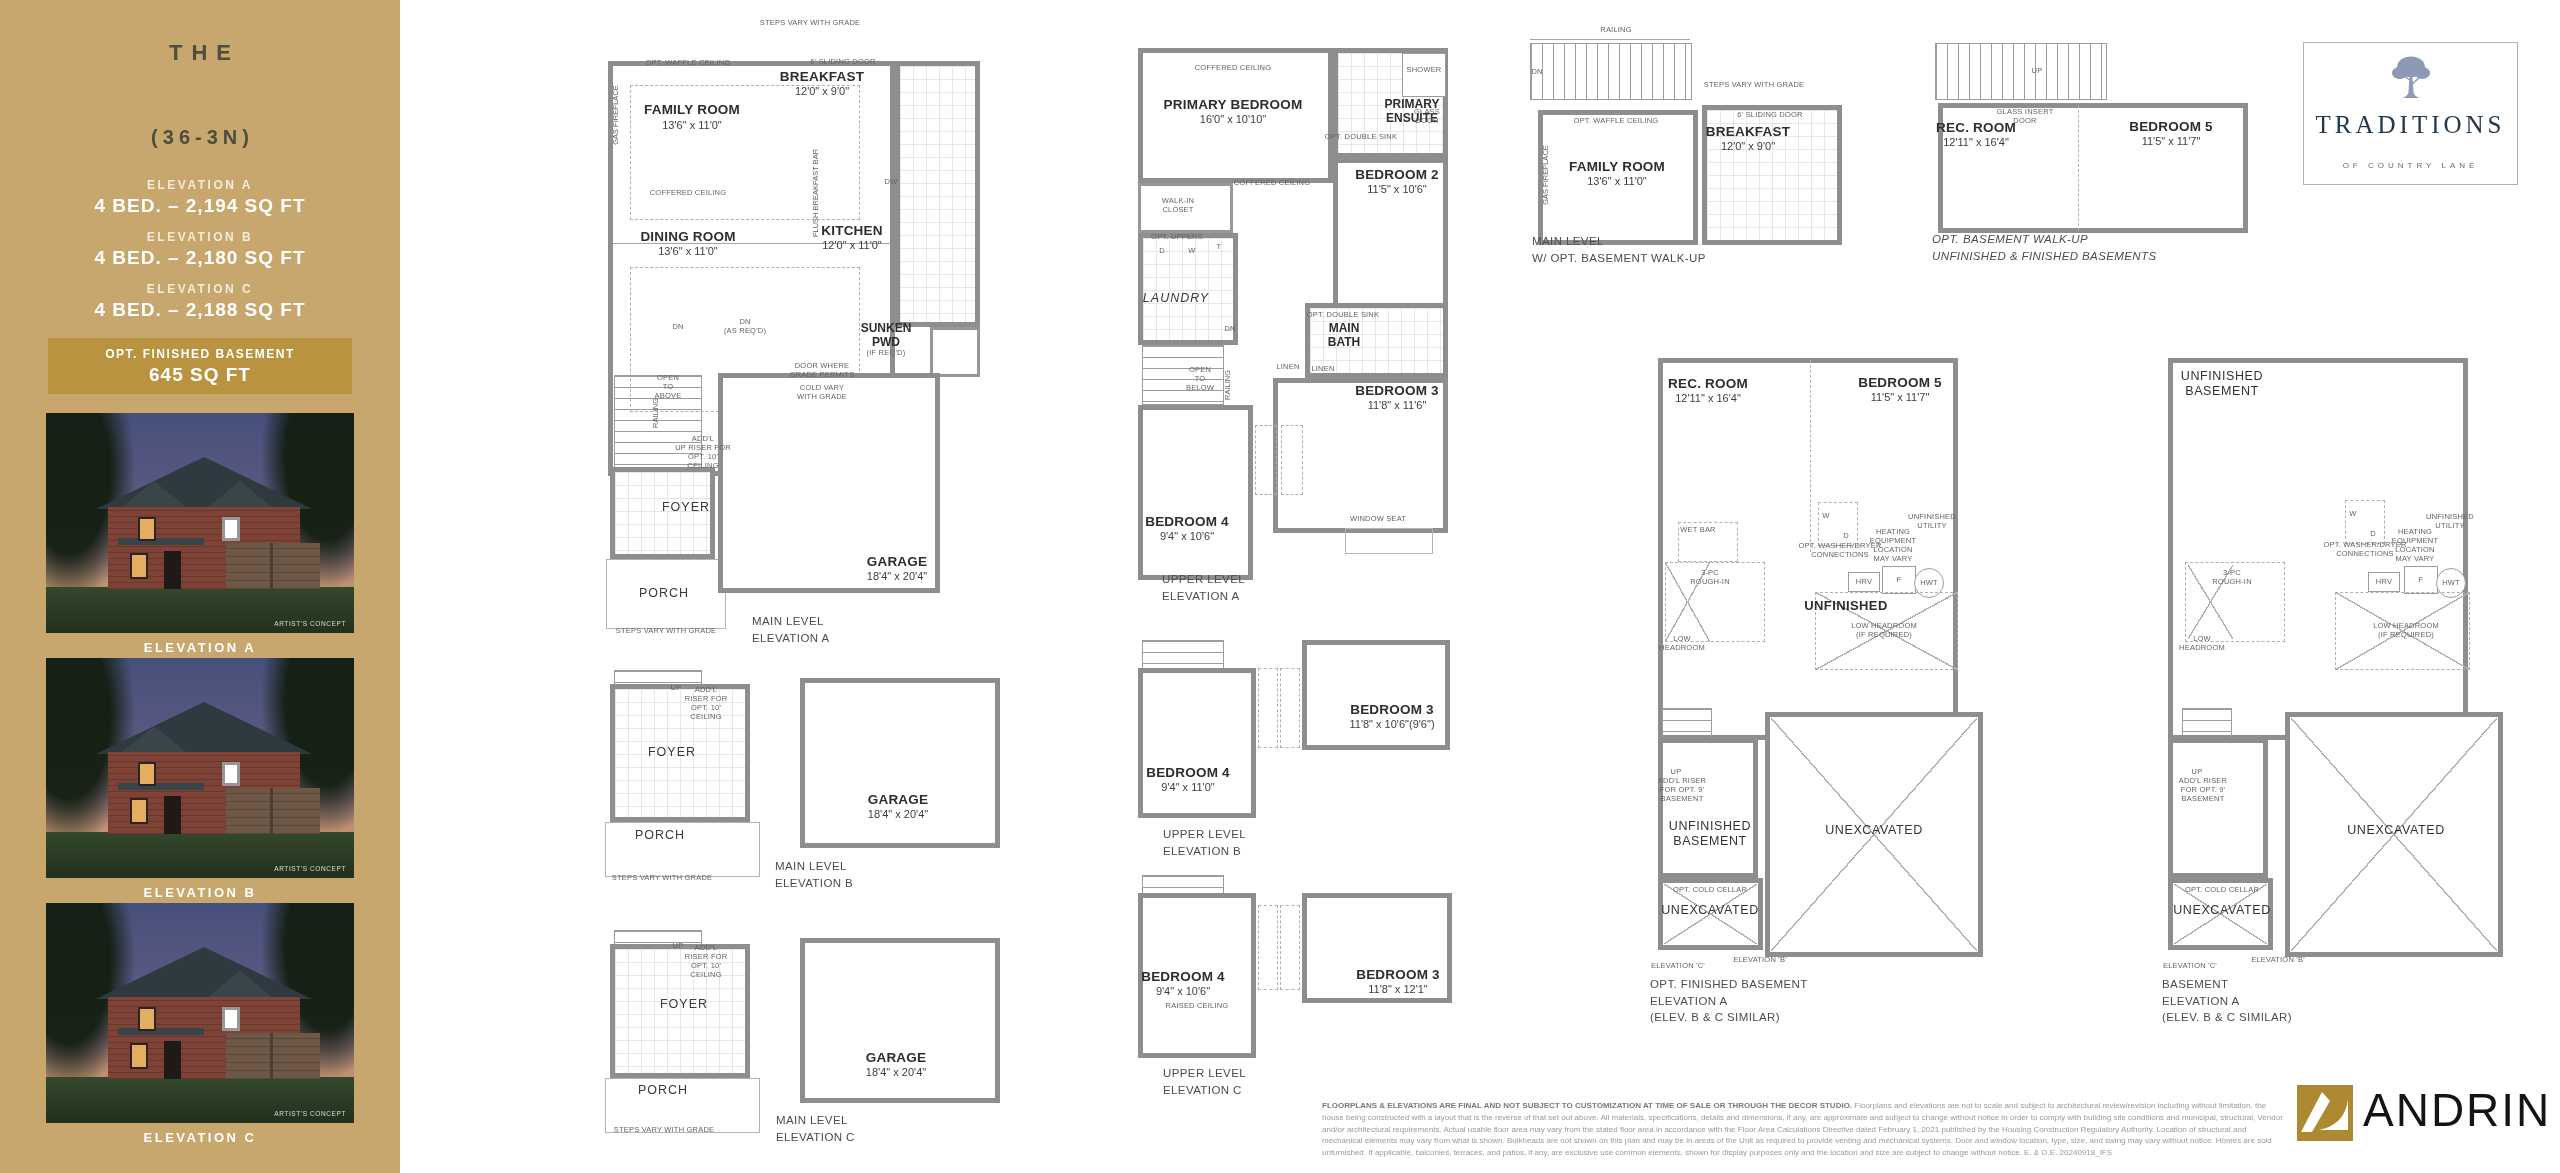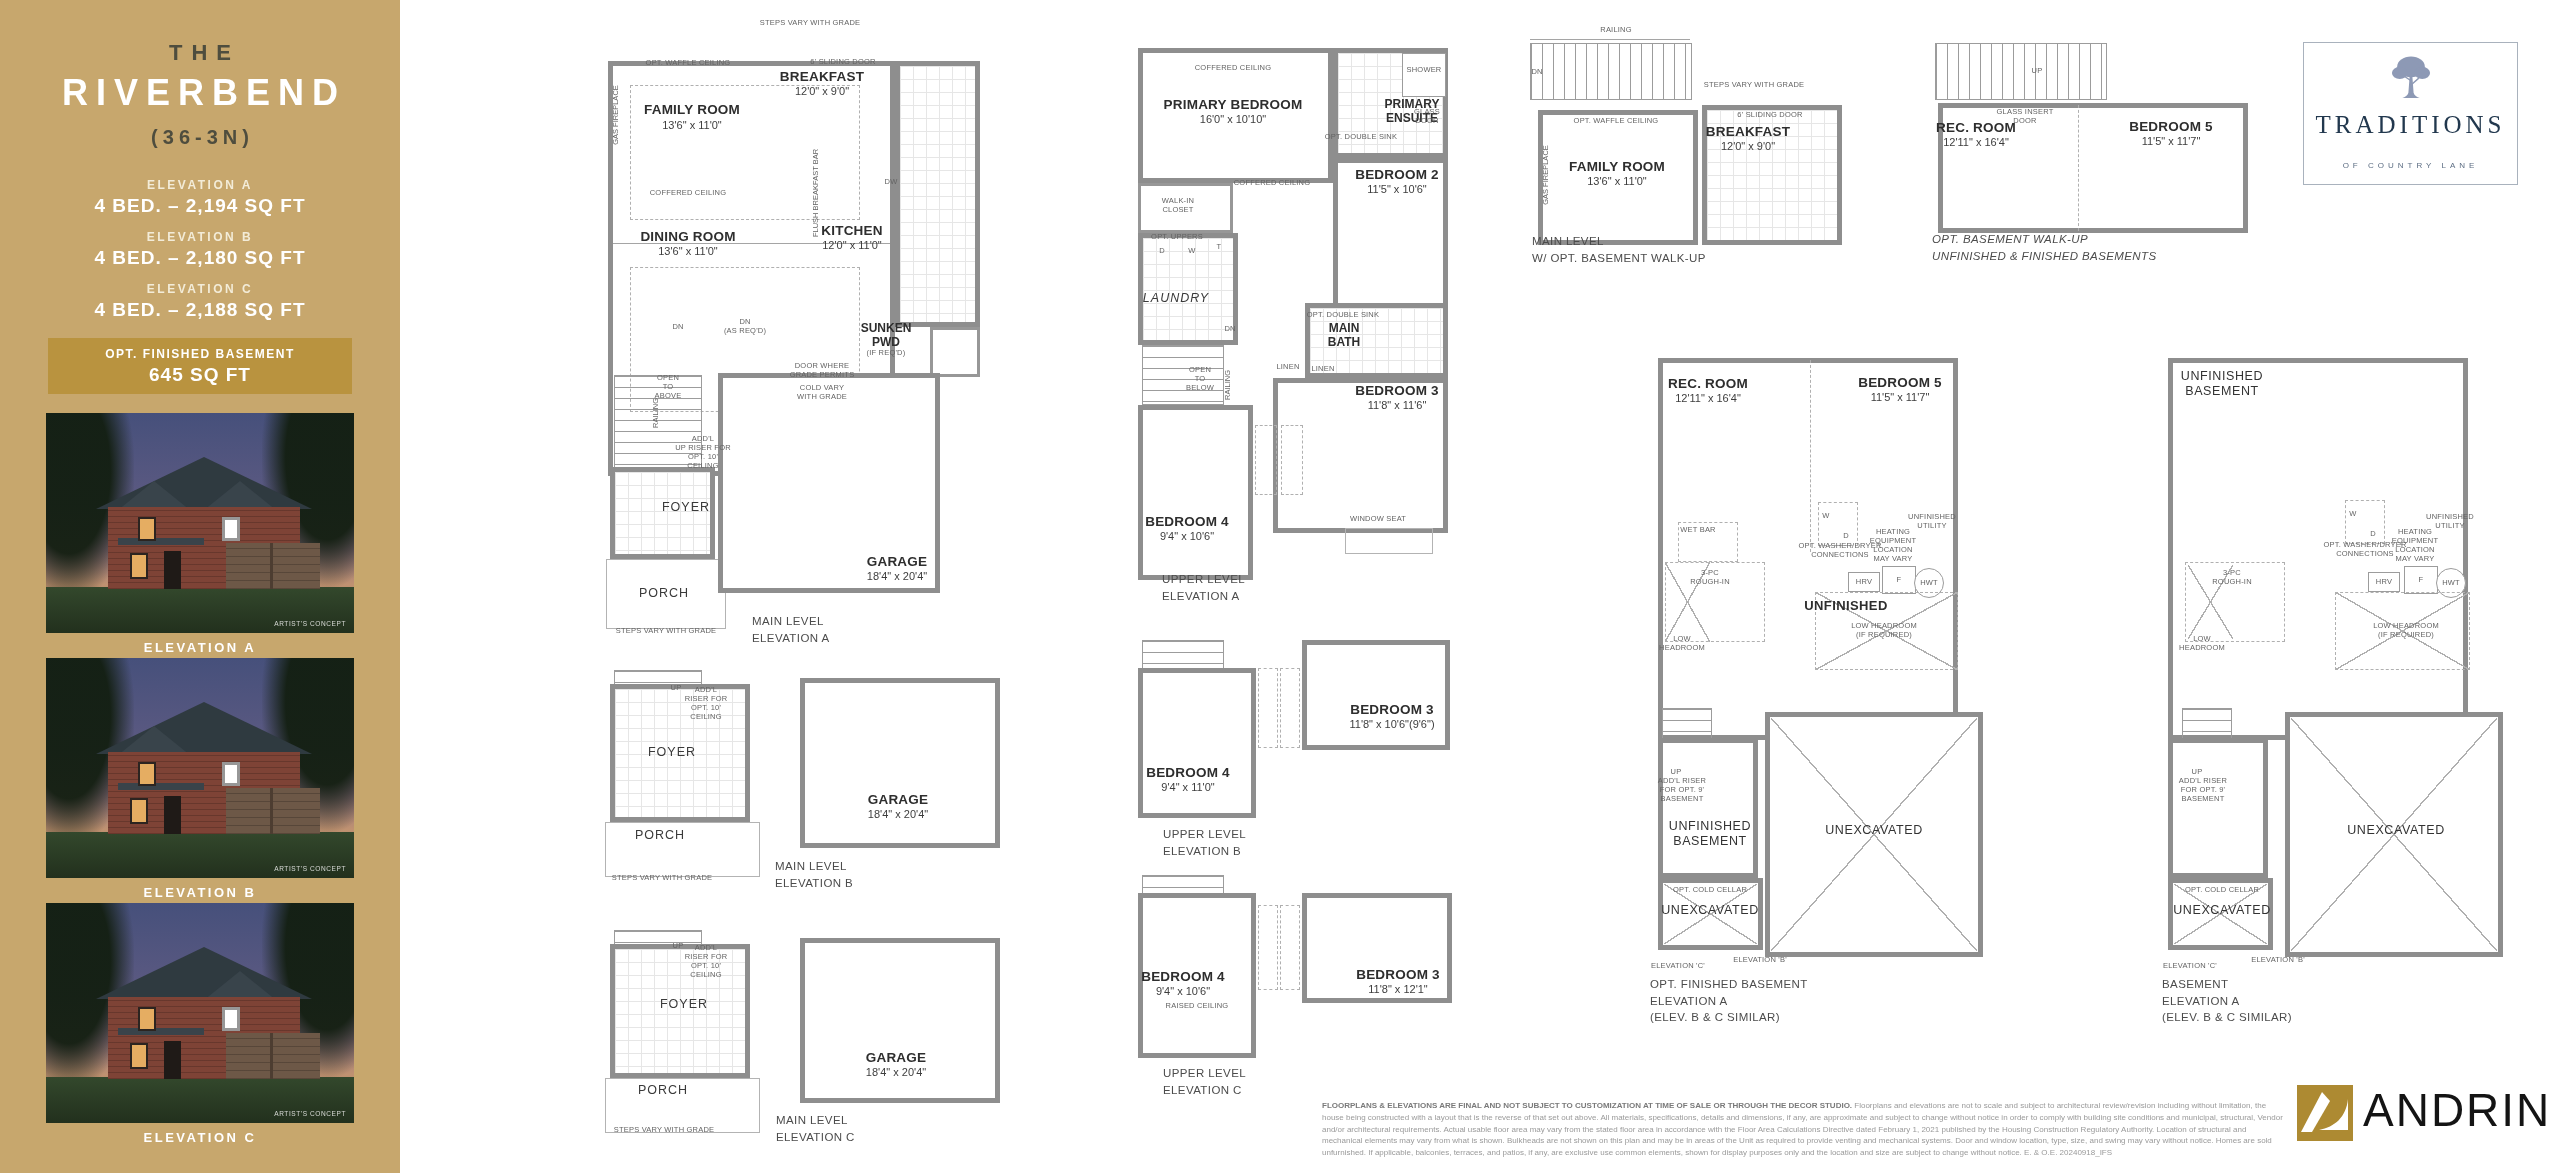--- a/index.html
+++ b/index.html
@@ -83,21 +83,20 @@
   .disc b{color:#7a7a7a;}
 
   .andrin{position:absolute;left:2297px;top:1085px;width:263px;height:58px;}
   .andrin-name{position:absolute;left:66px;top:-2px;font-size:46px;color:#141414;letter-spacing:2px;}
 </style>
 </head>
 <body>
 
 <aside class="sidebar">
   <div class="abs s-the">THE</div>
-  <div class="abs s-name">RIVERBEND</div>
   <div class="abs s-code">(36-3N)</div>
 
   <div class="s-elev" style="top:178px">
     <div class="s-el-label">ELEVATION A</div>
     <div class="s-el-spec">4 BED. – 2,194 SQ FT</div>
   </div>
   <div class="s-elev" style="top:230px">
     <div class="s-el-label">ELEVATION B</div>
     <div class="s-el-spec">4 BED. – 2,180 SQ FT</div>
   </div>

